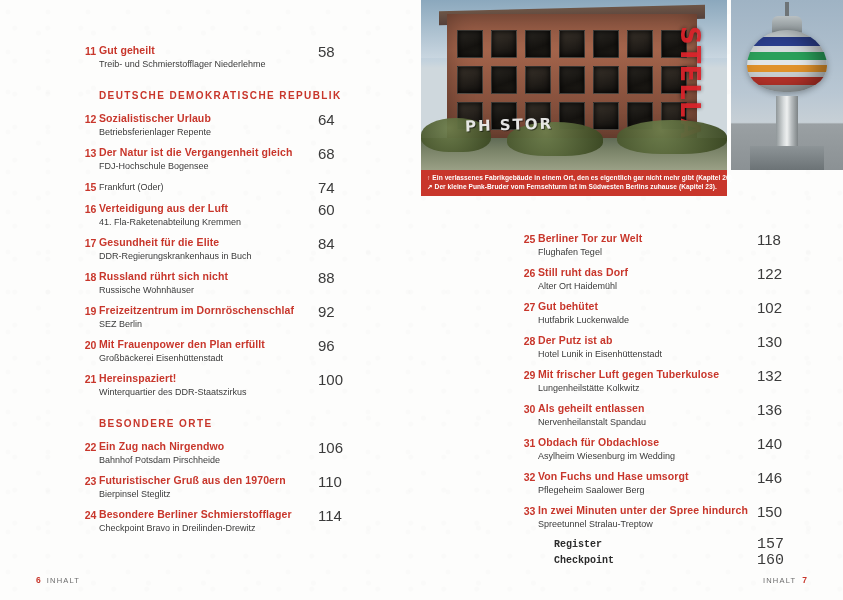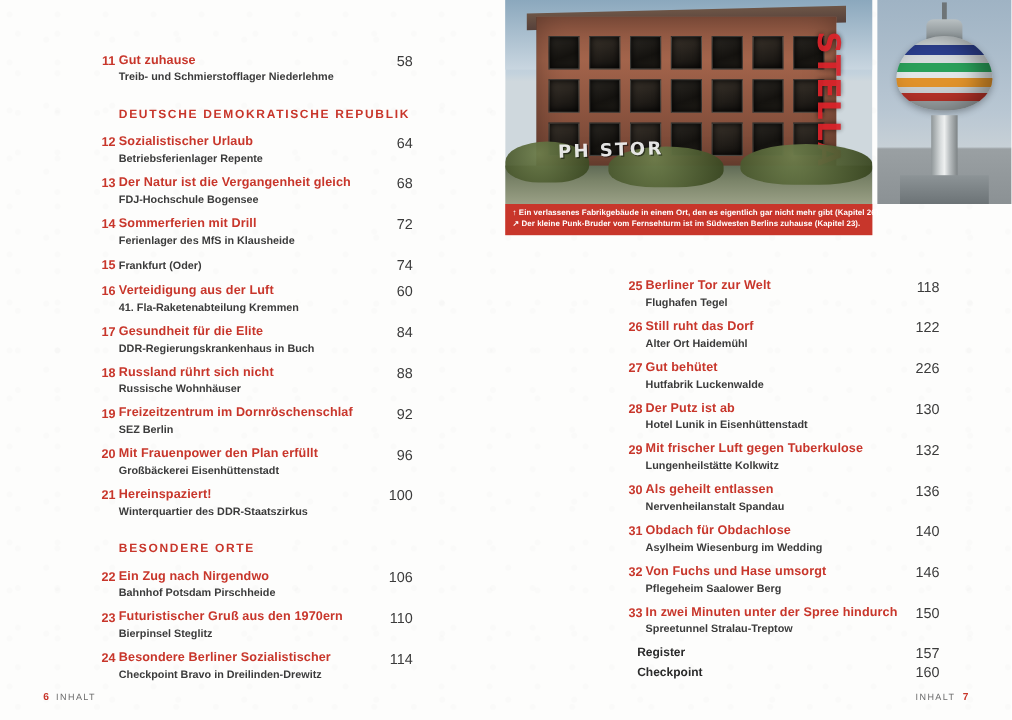--- a/index.html
+++ b/index.html
@@ -76,45 +76,44 @@
     font-weight: bold;
     font-size: 10.5px;
     line-height: 13px;
     letter-spacing: 0.1px;
   }
   .subtitle {
     color: #3b3b3b;
     font-size: 9px;
     line-height: 12px;
     margin-top: 1px;
-    font-weight: bold;
   }
   .pagenum {
     color: #3b3b3b;
-    font-size: 12px;
+    font-size: 15px;
     line-height: 13px;
     width: 26px;
     flex: 0 0 26px;
-    text-align: right;
     padding-top: 1px;
   }
 
   .section-head {
     color: #c8362b;
     font-weight: bold;
     font-size: 10px;
     letter-spacing: 1.4px;
     margin: 20px 0 11px 17px;
   }
 
   
   .plain-entry {
     display: flex;
-    margin-left: 10px;
+    margin-left: 33px;
     margin-bottom: 2px;
+    font-family: Liberation Mono, monospace;
   }
   .plain-entry .ptitle {
     flex: 1 1 auto;
     color: #2b2b2b;
     font-weight: bold;
     font-size: 10px;
     line-height: 14px;
   }
   .plain-entry .pagenum { padding-top: 0; }
 
@@ -330,21 +329,21 @@
 <body>
 
 <div class="page">
   <div class="spread">
 
     <div class="left-page">
       <div class="toc toc-left">
           <div class="entry">
             <div class="num">11</div>
             <div class="entry-body">
-              <div class="title">Gut zuhause</div>
+              <div class="title">Gut geheilt</div>
               <div class="subtitle">Treib- und Schmierstofflager Niederlehme</div>
             </div>
             <div class="pagenum">58</div>
           </div>
           <div class="section-head">DEUTSCHE DEMOKRATISCHE REPUBLIK</div>
           <div class="entry">
             <div class="num">12</div>
             <div class="entry-body">
               <div class="title">Sozialistischer Urlaub</div>
               <div class="subtitle">Betriebsferienlager Repente</div>
@@ -353,28 +352,20 @@
           </div>
           <div class="entry">
             <div class="num">13</div>
             <div class="entry-body">
               <div class="title">Der Natur ist die Vergangenheit gleich</div>
               <div class="subtitle">FDJ-Hochschule Bogensee</div>
             </div>
             <div class="pagenum">68</div>
           </div>
           <div class="entry">
-            <div class="num">14</div>
-            <div class="entry-body">
-              <div class="title">Sommerferien mit Drill</div>
-              <div class="subtitle">Ferienlager des MfS in Klausheide</div>
-            </div>
-            <div class="pagenum">72</div>
-          </div>
-          <div class="entry">
             <div class="num">15</div>
             <div class="entry-body">
               <div class="subtitle">Frankfurt (Oder)</div>
             </div>
             <div class="pagenum">74</div>
           </div>
           <div class="entry">
             <div class="num">16</div>
             <div class="entry-body">
               <div class="title">Verteidigung aus der Luft</div>
@@ -435,21 +426,21 @@
             <div class="num">23</div>
             <div class="entry-body">
               <div class="title">Futuristischer Gruß aus den 1970ern</div>
               <div class="subtitle">Bierpinsel Steglitz</div>
             </div>
             <div class="pagenum">110</div>
           </div>
           <div class="entry">
             <div class="num">24</div>
             <div class="entry-body">
-              <div class="title">Besondere Berliner Sozialistischer</div>
+              <div class="title">Besondere Berliner Schmierstofflager</div>
               <div class="subtitle">Checkpoint Bravo in Dreilinden-Drewitz</div>
             </div>
             <div class="pagenum">114</div>
           </div>
         </div>
       <div class="footer footer-left">
         <span class="folio">6</span>
         <span>INHALT</span>
       </div>
     </div>
@@ -529,21 +520,21 @@
               <div class="subtitle">Alter Ort Haidemühl</div>
             </div>
             <div class="pagenum">122</div>
           </div>
           <div class="entry">
             <div class="num">27</div>
             <div class="entry-body">
               <div class="title">Gut behütet</div>
               <div class="subtitle">Hutfabrik Luckenwalde</div>
             </div>
-            <div class="pagenum">226</div>
+            <div class="pagenum">102</div>
           </div>
           <div class="entry">
             <div class="num">28</div>
             <div class="entry-body">
               <div class="title">Der Putz ist ab</div>
               <div class="subtitle">Hotel Lunik in Eisenhüttenstadt</div>
             </div>
             <div class="pagenum">130</div>
           </div>
           <div class="entry">

